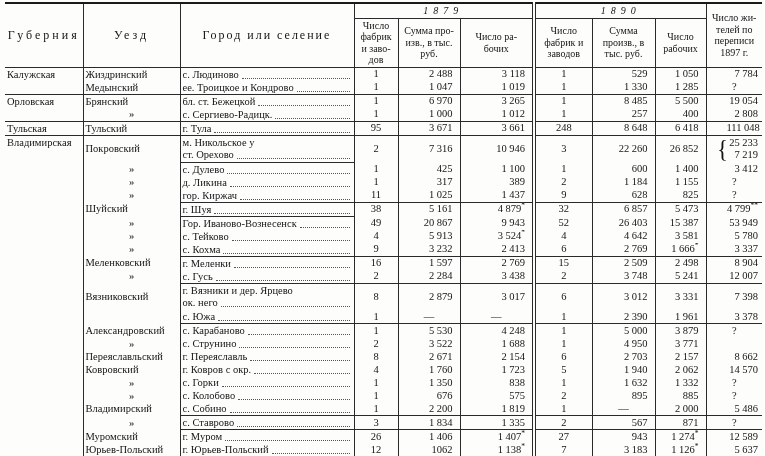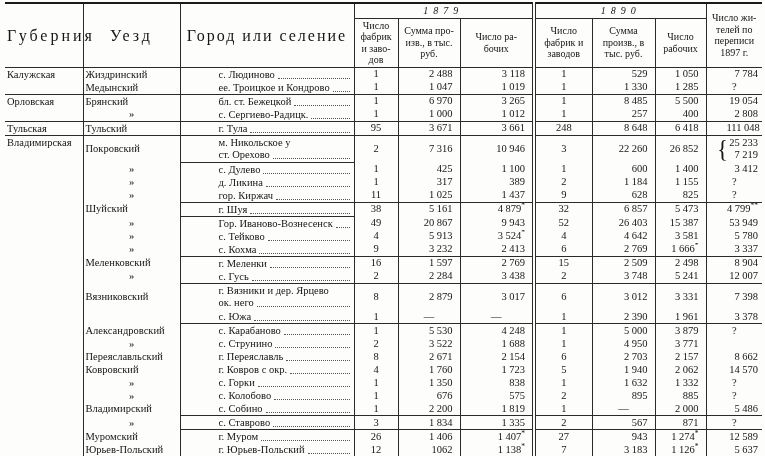--- a/index.html
+++ b/index.html
@@ -29,22 +29,22 @@
     font-weight: normal;
     font-size: 10px;
     line-height: 11.5px;
     padding: 1px 2px;
     vertical-align: middle;
     border-bottom: 1px solid #2a2a2a;
     text-align: center;
   }
   tr.hr1 th { height: 15px; }
   tr.hr2 th { height: 43px; }
-  th.sp3 { letter-spacing: 3px; font-size: 16px; margin-top: 44px; }
-  th.sp2 { letter-spacing: 2px; font-size: 16px; }
+  th.sp3 { letter-spacing: 3px; font-size: 12px; margin-top: 44px; }
+  th.sp2 { letter-spacing: 2px; font-size: 12px; }
   th.year { letter-spacing: 5px; font-style: italic; }
 
   tbody td {
     font-size: 10.5px;
     line-height: 12px;
     height: 13px;
     padding: 0 2px;
     vertical-align: middle;
     overflow: hidden;
     white-space: nowrap;
@@ -54,21 +54,21 @@
   tr.tall td.c-u { vertical-align: middle; padding-top: 0; }
   td.c-u.mark { text-align: center; vertical-align: middle; padding-top: 0; }
   td.num-r { text-align: right; padding-right: 7px; }
   td.num-c { text-align: center; }
   td.c-pop.num-r { padding-right: 4px; padding-left: 20px; }
 
   
   td.sb { border-bottom: 1px solid #2a2a2a; }
 
   
-  .cl { display: flex; align-items: flex-end; padding-left: 36px; }
+  .cl { display: flex; align-items: flex-end; }
   .ct { white-space: nowrap; }
   .leader { flex: 1 1 auto; border-bottom: 1px dotted #555; margin: 0 2px 2px 3px; min-width: 4px; }
 
   
   .bracegrp { display: flex; align-items: center; justify-content: flex-end; }
   .brace { font-size: 23px; line-height: 23px; font-weight: 400; margin-right: 1px; transform: scaleY(1.1); }
   .bracenums div { text-align: right; line-height: 12px; }
 
   sup { font-size: 7.5px; line-height: 0; }
 </style>

